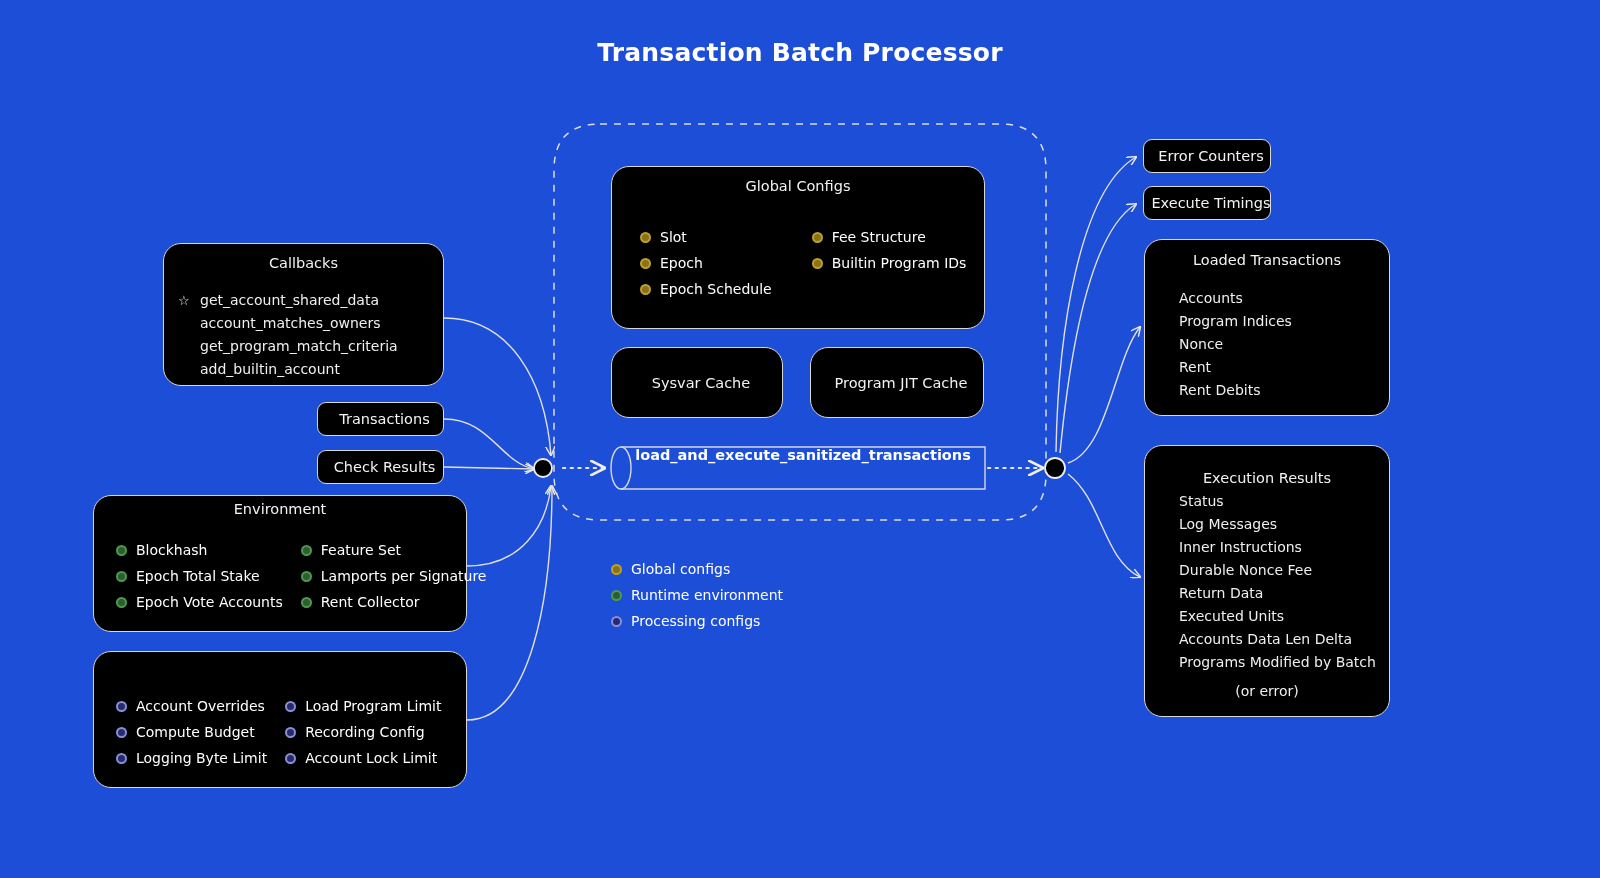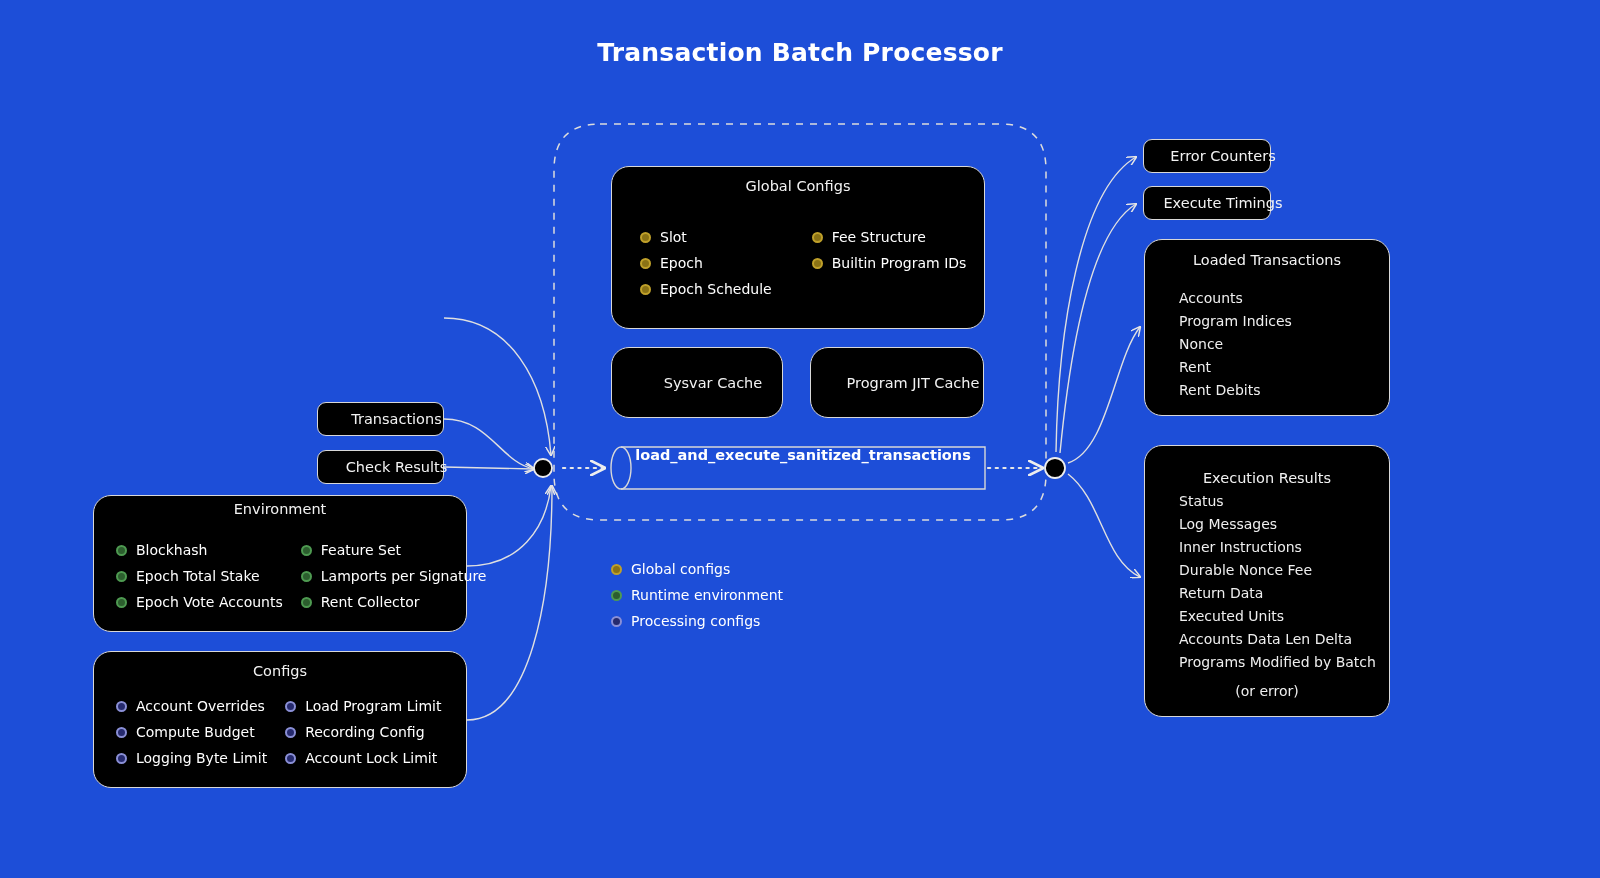--- a/index.html
+++ b/index.html
@@ -46,21 +46,21 @@
     border-radius: 9px;
   }
   .node-title {
     text-align: center;
     font-size: 14.5px;
     color: #f2f2f2;
     line-height: 1.2;
   }
   .pill-label {
     position: absolute;
-    left: 16px; top: 0;
+    left: 4px; top: 0;
     width: 100%; height: 100%;
     display: flex;
     align-items: center;
     justify-content: center;
     font-size: 14.5px;
     color: #f2f2f2;
   }
   
   .plain-list {
     list-style: none;
@@ -206,20 +206,32 @@
 
     <path class="cyl-body" d="M 621 447 L 985 447 L 985 489 L 621 489"></path>
     <ellipse class="cyl-body" cx="621" cy="468" rx="10" ry="21"></ellipse>
 
     <circle class="junction" cx="543" cy="468" r="9"></circle>
     <circle class="junction" cx="1055" cy="468" r="10"></circle>
   </svg>
 
   <div class="title">Transaction Batch Processor</div>
 
+  <div class="node" style="left:163px; top:243px; width:281px; height:143px;">
+    <div class="node-title" style="margin-top:11px;">Callbacks</div>
+    <ul class="plain-list cb-list">
+      <li>
+        <span class="star-icon">☆</span>
+        <span>get_account_shared_data</span>
+      </li>
+      <li>account_matches_owners</li>
+      <li>get_program_match_criteria</li>
+      <li>add_builtin_account</li>
+    </ul>
+  </div>
 
   <div class="node small" style="left:317px; top:402px; width:127px; height:34px;">
     <div class="pill-label">Transactions</div>
   </div>
 
   <div class="node small" style="left:317px; top:450px; width:127px; height:34px;">
     <div class="pill-label">Check Results</div>
   </div>
 
   <div class="node" style="left:93px; top:495px; width:374px; height:137px;">
@@ -246,21 +258,20 @@
         <span>Epoch Vote Accounts</span>
       </div>
       <div class="bullet-row">
         <span class="dot green"></span>
         <span>Rent Collector</span>
       </div>
     </div>
   </div>
 
   <div class="node" style="left:93px; top:651px; width:374px; height:137px;">
-    <div class="node-title" style="margin-top:11px;">Configs</div>
     <div class="bullet-grid" style="left:22px; top:41px;">
       <div class="bullet-row">
         <span class="dot indigo"></span>
         <span>Account Overrides</span>
       </div>
       <div class="bullet-row">
         <span class="dot indigo"></span>
         <span>Load Program Limit</span>
       </div>
       <div class="bullet-row">

